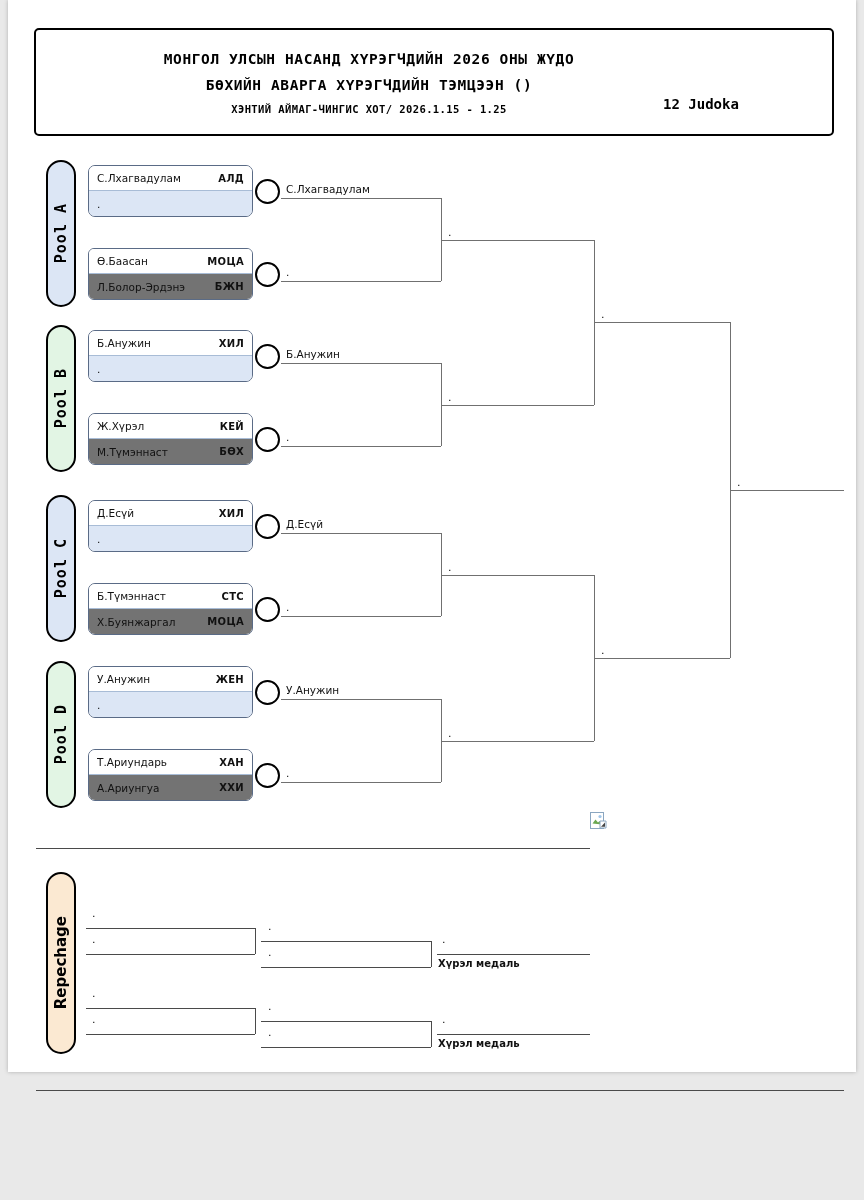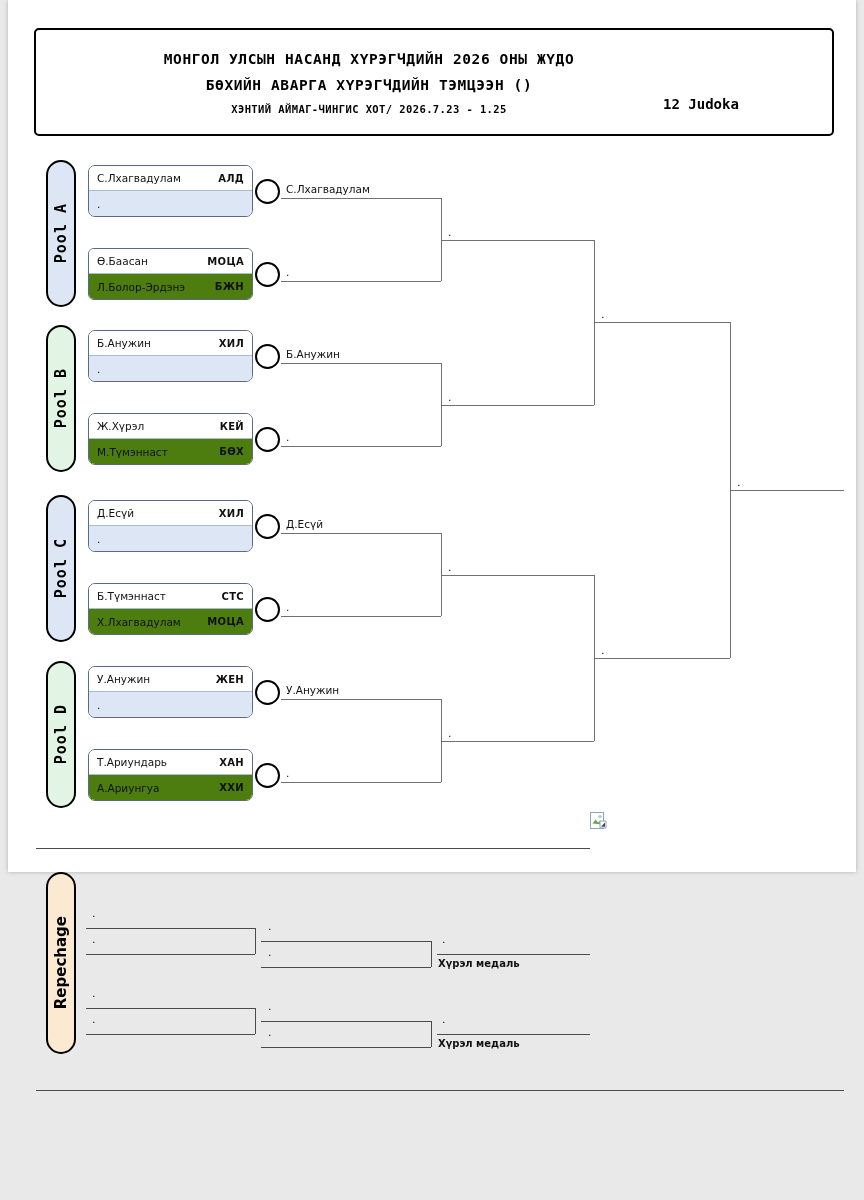--- a/index.html
+++ b/index.html
@@ -9,21 +9,21 @@
     height: 1200px;
     background: #e9e9e9;
     font-family: "DejaVu Sans", sans-serif;
     overflow: hidden;
   }
 
   #page {
     position: absolute;
     left: 8px; top: 0;
     width: 848px;
-    height: 872px;
+    height: 1072px;
     background: #ffffff;
     box-shadow: 0 0 4px rgba(0,0,0,.25);
   }
 
   
   #header-box {
     position: absolute;
     left: 26px; top: 28px;
     width: 800px; height: 108px;
     border: 2px solid #000;
@@ -113,21 +113,21 @@
     display: flex;
     align-items: center;
     padding: 0 8px;
     font-family: "DejaVu Sans", sans-serif;
     font-size: 10.5px;
     color: #111;
     white-space: nowrap;
   }
   .arow.top { background: #ffffff; border-bottom: 1px solid #a8bcd6; }
   .arow.fill-light { background: #dce6f5; }
-  .arow.fill-dark  { background: #4d7c0f; }
+  .arow.fill-dark  { background: #737373; }
   .aname { flex: 1; overflow: hidden; text-overflow: ellipsis; }
   .aclub { font-weight: bold; font-size: 10px; letter-spacing: .3px; }
 
   
   .bcircle {
     position: absolute;
     width: 25px; height: 25px;
     border: 2.2px solid #000;
     border-radius: 50%;
     background: #fff;
@@ -197,21 +197,21 @@
 </style>
 </head>
 <body>
 
 <div id="page">
 
   <div id="header-box">
     <div id="header-titles">
       <div class="hdr-line">МОНГОЛ УЛСЫН НАСАНД ХҮРЭГЧДИЙН 2026 ОНЫ ЖҮДО</div>
       <div class="hdr-line">БӨХИЙН АВАРГА ХҮРЭГЧДИЙН ТЭМЦЭЭН ()</div>
-      <div id="header-sub">ХЭНТИЙ АЙМАГ-ЧИНГИС ХОТ/ 2026.7.23 - 1.25</div>
+      <div id="header-sub">ХЭНТИЙ АЙМАГ-ЧИНГИС ХОТ/ 2026.1.15 - 1.25</div>
     </div>
     <div id="header-judoka">12 Judoka</div>
   </div>
 
   <div id="pools-layer">
       <div class="pool-tab" style="top: 160px; height: 147px; background: rgb(220, 230, 245);">
         <span>Pool A</span>
       </div>
       <div class="abox" style="top: 165px;">
         <div class="arow top">
@@ -273,21 +273,21 @@
           <span class="aclub"></span>
         </div>
       </div>
       <div class="bcircle" style="left: 247px; top: 513.5px;"></div>
       <div class="abox" style="top: 583px;">
         <div class="arow top">
           <span class="aname">Б.Түмэннаст</span>
           <span class="aclub">СТС</span>
         </div>
         <div class="arow fill-dark">
-          <span class="aname">Х.Лхагвадулам</span>
+          <span class="aname">Х.Буянжаргал</span>
           <span class="aclub">МОЦА</span>
         </div>
       </div>
       <div class="bcircle" style="left: 247px; top: 596.5px;"></div>
       <div class="pool-tab" style="top: 661px; height: 147px; background: rgb(226, 245, 228);">
         <span>Pool D</span>
       </div>
       <div class="abox" style="top: 666px;">
         <div class="arow top">
           <span class="aname">У.Анужин</span>

